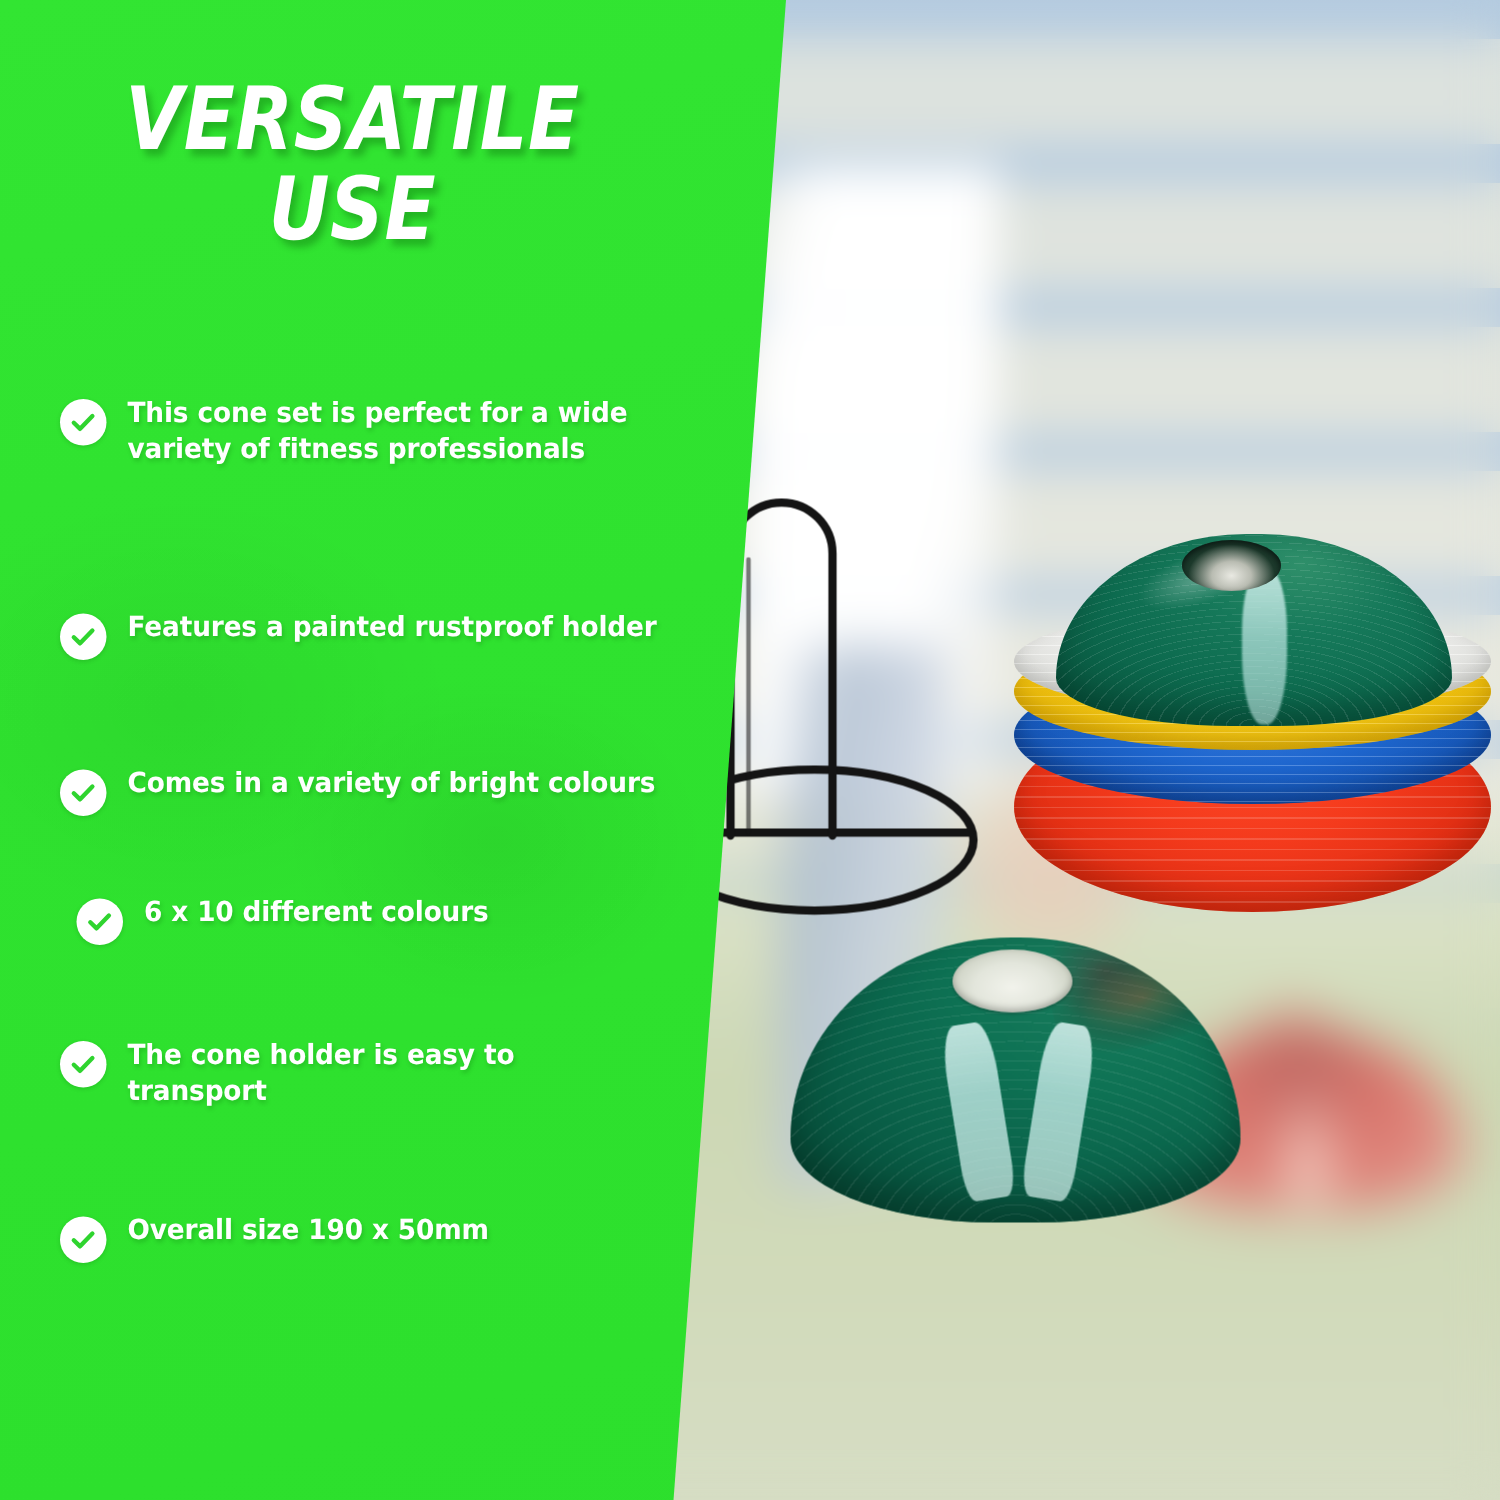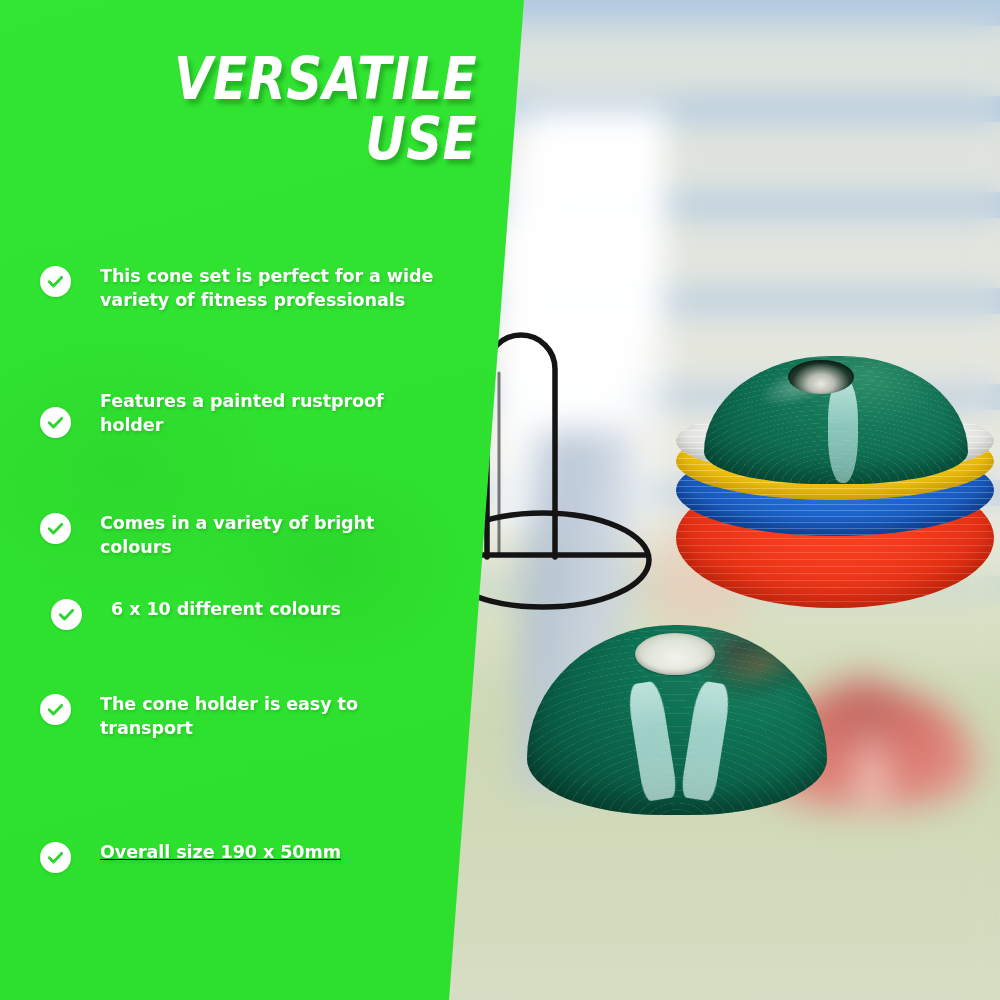--- a/index.html
+++ b/index.html
@@ -108,23 +108,22 @@
       radial-gradient(ellipse 200px 160px at 330px 560px, rgba(0,0,0,0.05) 0%, rgba(0,0,0,0) 70%),
       linear-gradient(165deg, #32e532 0%, #2fe22f 40%, #2cdf2c 100%);
     clip-path: polygon(0 0, 524px 0, 449px 1000px, 0 1000px);
   }
 
   
   .headline {
     position: absolute;
     left: 0; top: 52px;
     width: 470px;
-    text-align: right;
+    text-align: center;
     pointer-events: none;
-    margin-left: 40px;
   }
   .headline .line {
     display: block;
     color: #ffffff;
     font-family: "DejaVu Sans", sans-serif;
     font-weight: 700;
     font-style: italic;
     font-size: 58px;
     line-height: 0.96;
     letter-spacing: 0.5px;
@@ -136,21 +135,21 @@
   
   .bullets {
     position: absolute;
     left: 0; top: 264px;
     width: 460px;
   }
   .bullet {
     position: absolute;
     display: flex;
     align-items: flex-start;
-    gap: 29px;
+    gap: 14px;
   }
   .bullet .check {
     flex: 0 0 auto;
     width: 31px;
     height: 31px;
     border-radius: 50%;
     background: #ffffff;
     display: flex;
     align-items: center;
     justify-content: center;
@@ -394,21 +393,21 @@
 
     <div class="bullet" style="left:40px; top:0px;">
       <span class="check">
         <svg width="19" height="19" viewBox="0 0 19 19" aria-hidden="true">
             <path d="M3.2 9.8 L7.4 13.9 L15.6 5.4" stroke="#2FD42F" stroke-width="2.9" fill="none" stroke-linecap="round" stroke-linejoin="round"></path>
           </svg>
       </span>
       <span class="btext">This cone set is perfect for a wide variety of fitness professionals</span>
     </div>
 
-    <div class="bullet" style="left:40px; top:125px;align-items:flex-end;">
+    <div class="bullet" style="left:40px; top:143px;">
       <span class="check">
         <svg width="19" height="19" viewBox="0 0 19 19" aria-hidden="true">
             <path d="M3.2 9.8 L7.4 13.9 L15.6 5.4" stroke="#2FD42F" stroke-width="2.9" fill="none" stroke-linecap="round" stroke-linejoin="round"></path>
           </svg>
       </span>
       <span class="btext">Features a painted rustproof holder</span>
     </div>
 
     <div class="bullet" style="left:40px; top:247px;">
       <span class="check">
@@ -430,21 +429,21 @@
 
     <div class="bullet" style="left:40px; top:428px;">
       <span class="check">
         <svg width="19" height="19" viewBox="0 0 19 19" aria-hidden="true">
             <path d="M3.2 9.8 L7.4 13.9 L15.6 5.4" stroke="#2FD42F" stroke-width="2.9" fill="none" stroke-linecap="round" stroke-linejoin="round"></path>
           </svg>
       </span>
       <span class="btext">The cone holder is easy to transport</span>
     </div>
 
-    <div class="bullet" style="left:40px; top:576px;text-decoration:underline;">
+    <div class="bullet" style="left:40px; top:545px;">
       <span class="check">
         <svg width="19" height="19" viewBox="0 0 19 19" aria-hidden="true">
             <path d="M3.2 9.8 L7.4 13.9 L15.6 5.4" stroke="#2FD42F" stroke-width="2.9" fill="none" stroke-linecap="round" stroke-linejoin="round"></path>
           </svg>
       </span>
       <span class="btext">Overall size 190 x 50mm</span>
     </div>
 
   </div>
 

